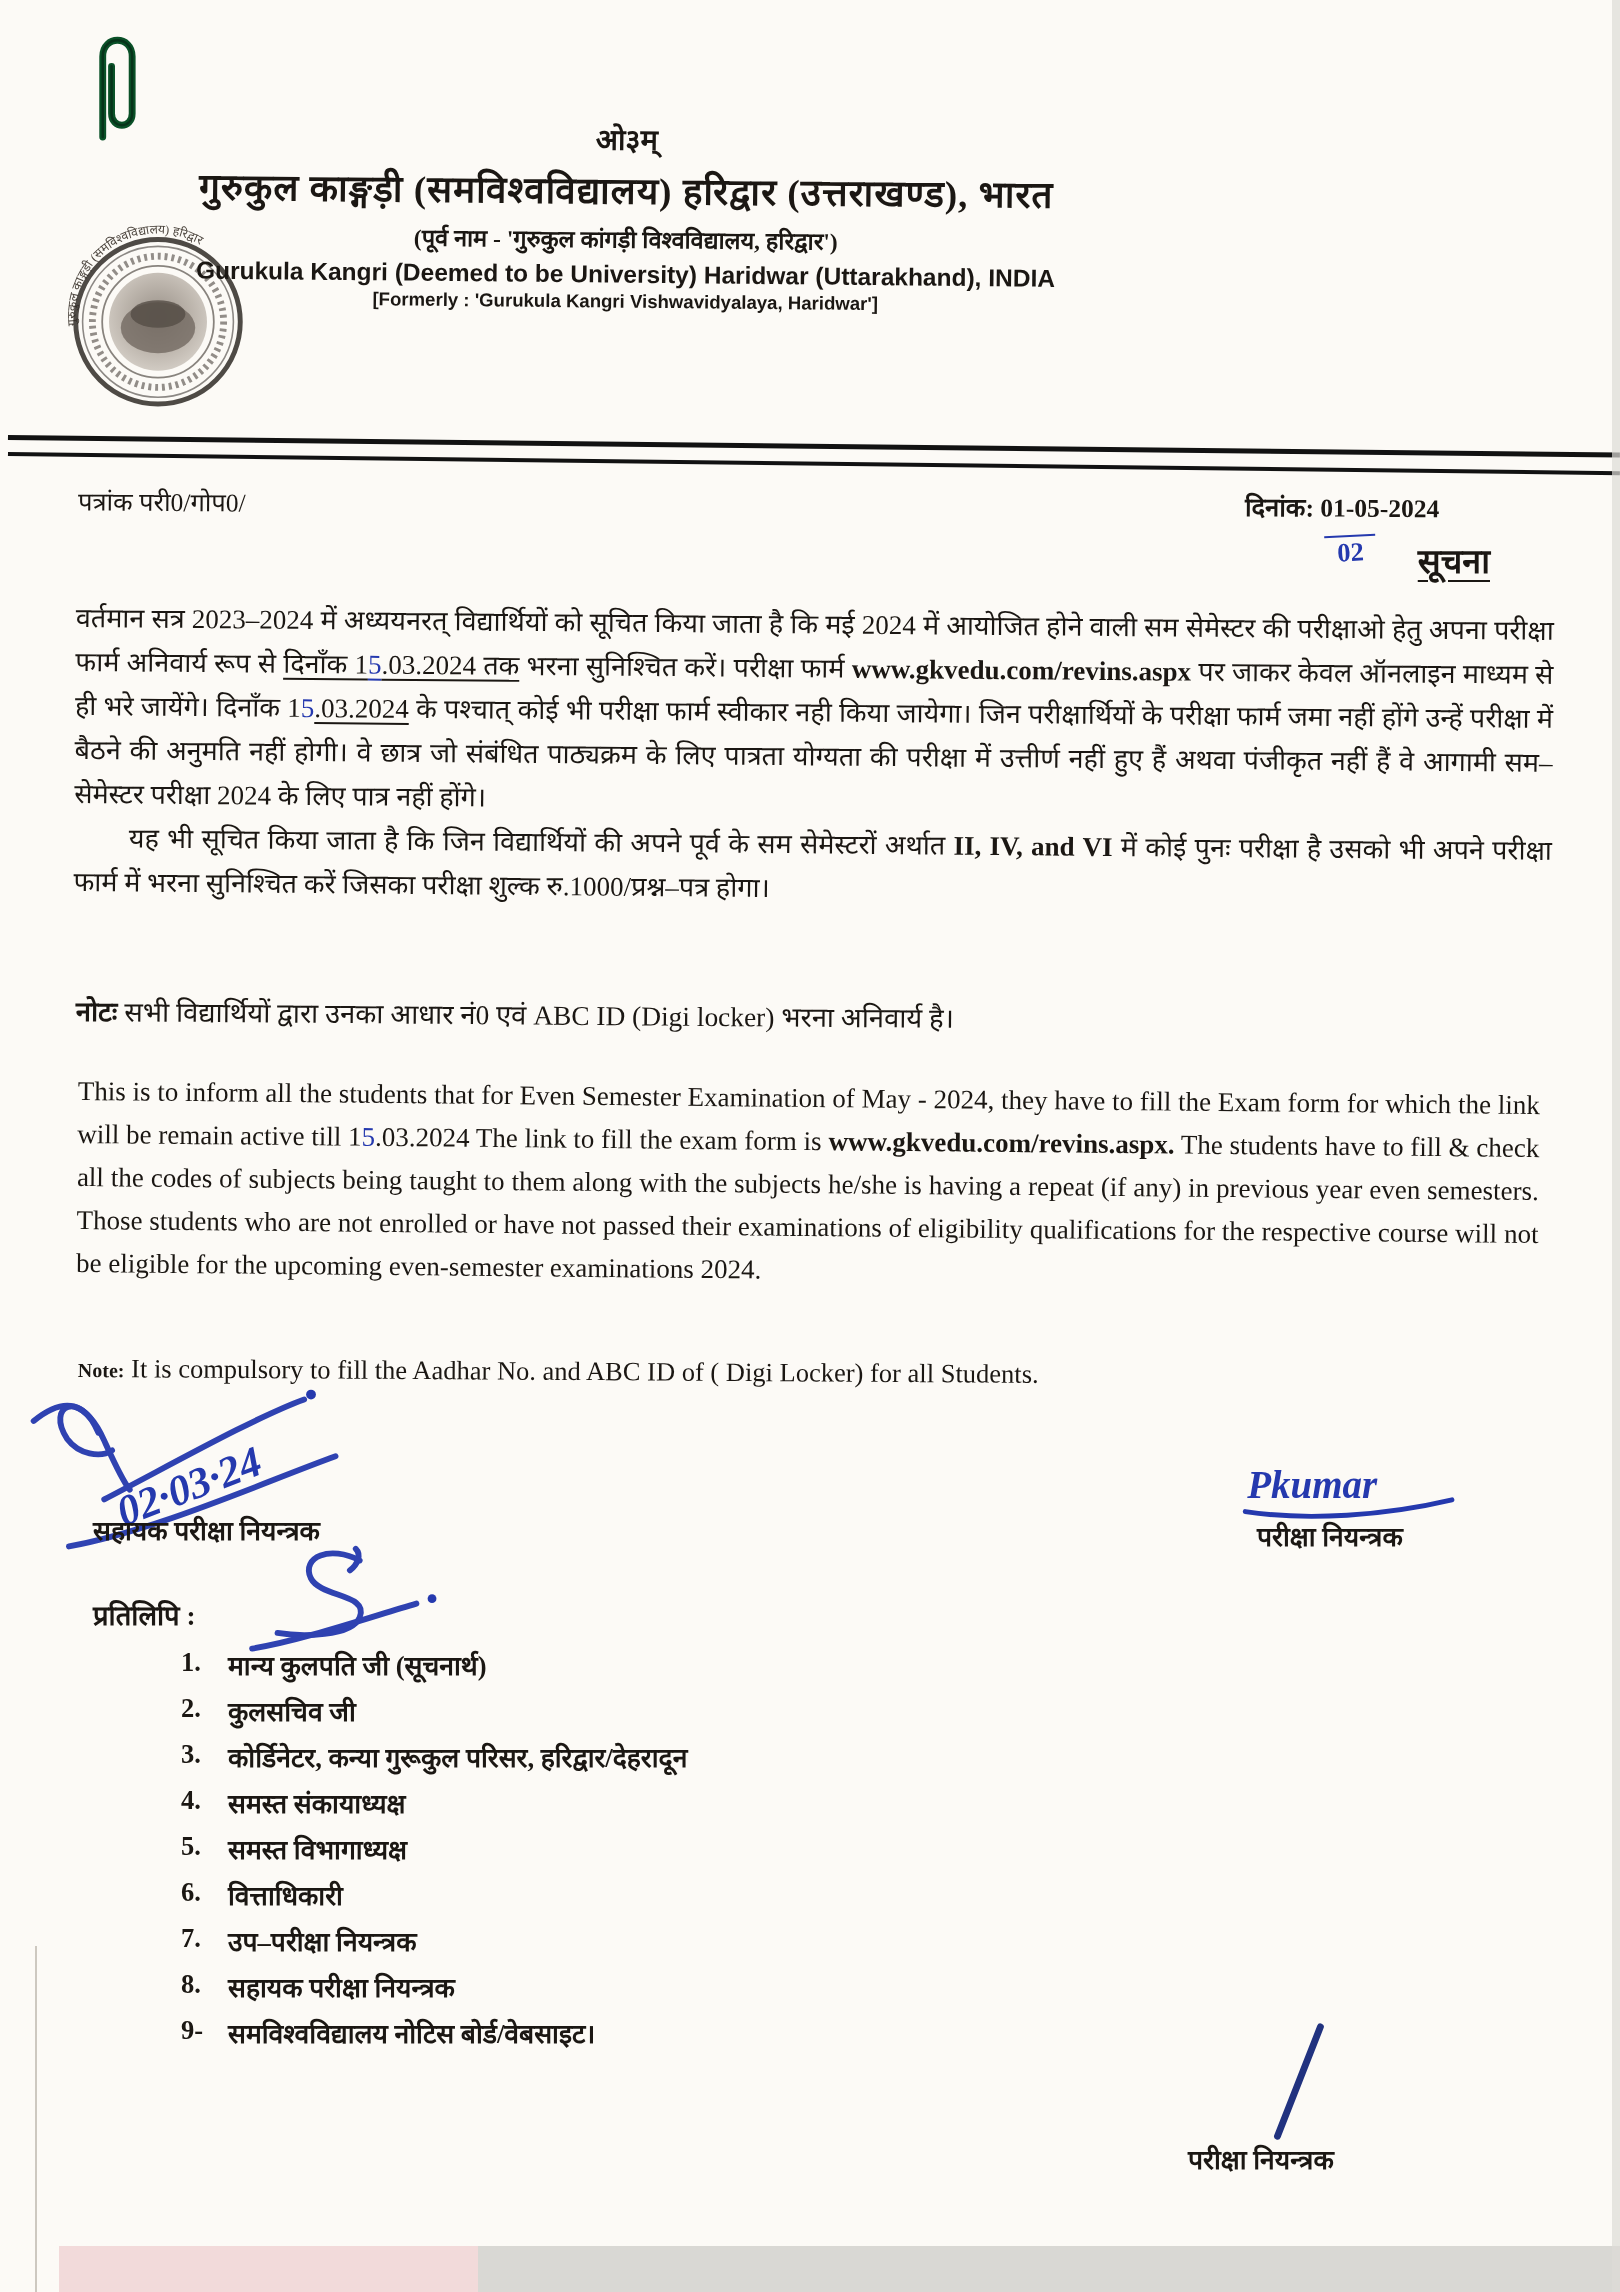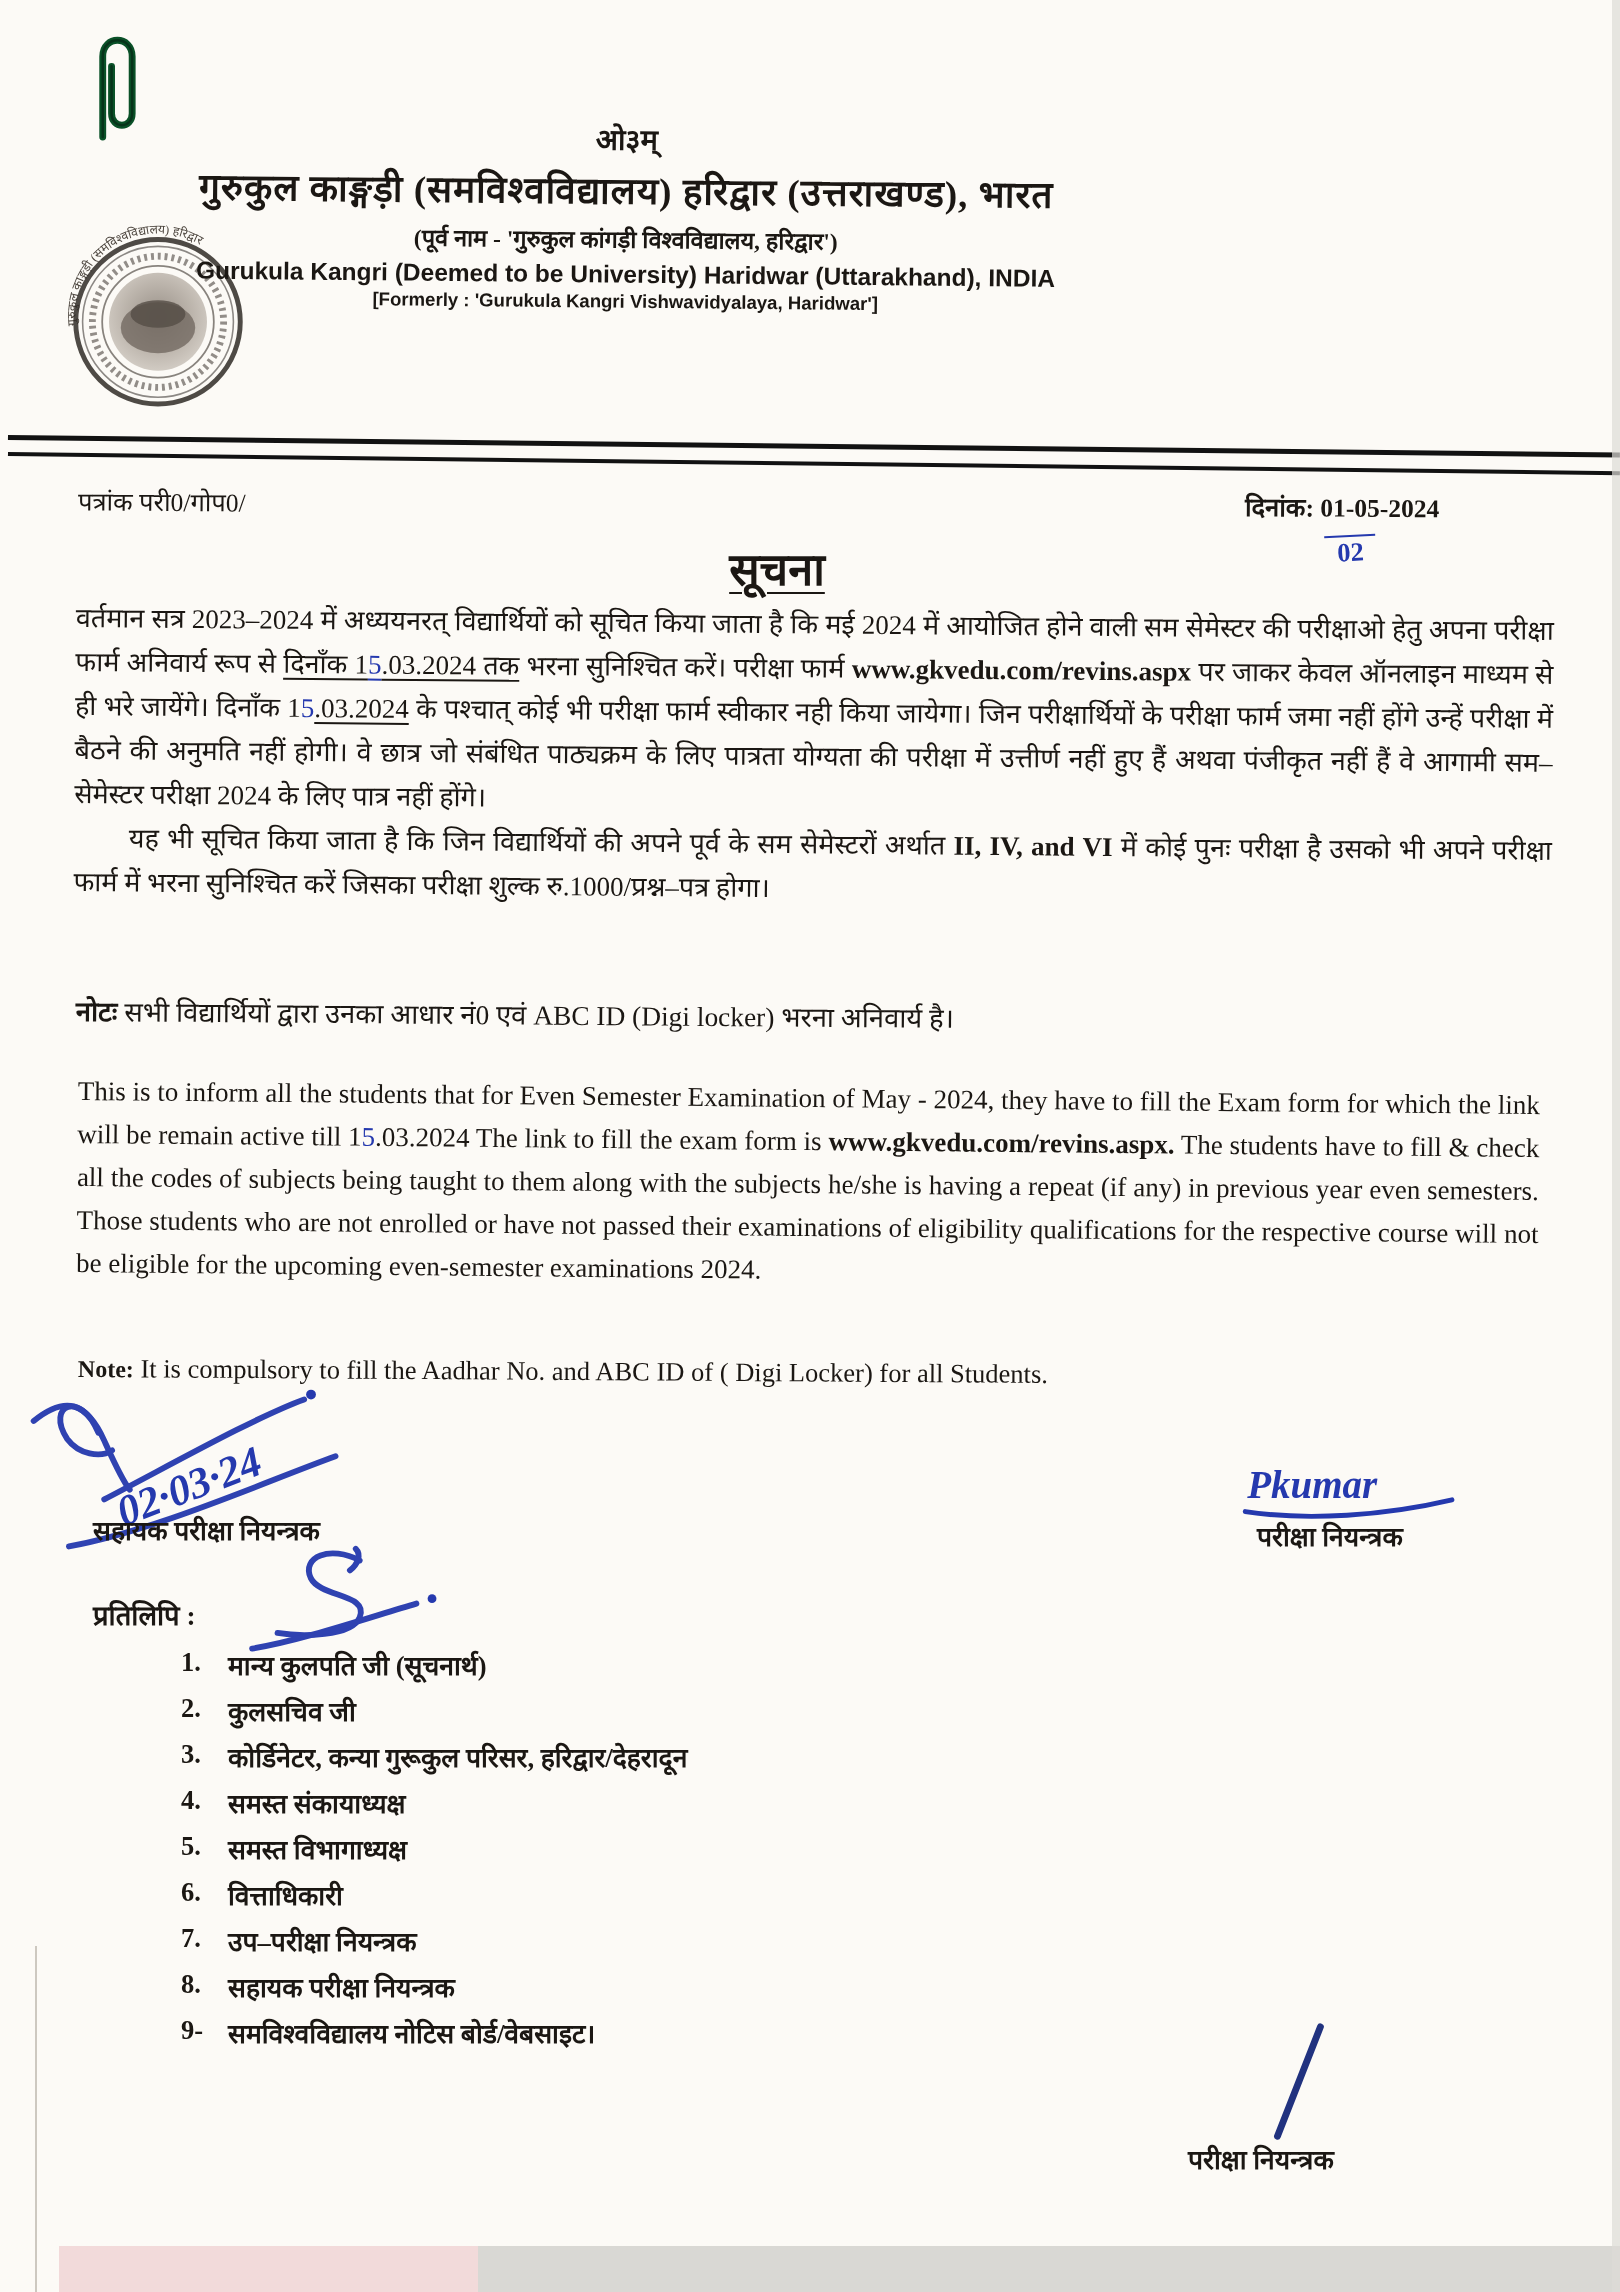--- a/index.html
+++ b/index.html
@@ -20,35 +20,35 @@
   #former-en{font-size:18.6px;font-weight:bold;font-family:"Liberation Sans",sans-serif;margin-top:2px;}
 
   .rule{left:7.8px;width:1612px;background:#121212;transform-origin:left top;}
   #rule1{top:435px;height:4.9px;transform:rotate(.62deg);}
   #rule2{top:452px;height:3.9px;transform:rotate(.68deg);}
 
   #ref-line{left:78px;top:484px;font-size:25.5px;transform:rotate(.4deg);}
   #date-block{left:1245px;top:490px;width:294px;font-size:25.5px;font-weight:bold;transform:rotate(.4deg);}
   #date-note{left:1325px;top:535px;width:51px;text-align:center;font-size:26.5px;font-weight:bold;
              border-top:2.9px solid #2539ae;transform:rotate(-3deg);}
-  #subject{left:0;top:537px;width:1490px;text-align:center;font-size:45px;font-weight:bold;padding-left:32px;}
+  #subject{left:0;top:537px;width:1490px;text-align:right;font-size:34px;font-weight:bold;}
   #subject span{text-decoration:underline;text-underline-offset:6.9px;text-decoration-thickness:2px;}
 
   .hindi-body{left:76px;width:1478px;font-size:27px;line-height:44px;text-align:justify;
               transform:rotate(.5deg);transform-origin:left top;}
   #hindi-body{top:596px;}
   .hindi-body p{margin:0;}
   .hindi-body p.indent{text-indent:55px;}
 
   #note-hi{left:76px;top:992px;width:1478px;font-size:27.4px;transform:rotate(.45deg);transform-origin:left top;}
 
   #english-body{left:78px;top:1070px;width:1462px;font-size:27px;line-height:43px;text-align:justify;
                 transform:rotate(.55deg);transform-origin:left top;}
   #note-en{left:78px;top:1353px;width:1470px;font-size:26.5px;transform:rotate(.35deg);transform-origin:left top;}
-  #note-en .b{font-size:24px;}
+  #note-en .b{font-size:20px;}
 
   .sig-title{font-size:26.5px;font-weight:600;}
   #sig-left-title{left:93px;top:1512px;}
   #copy-label{left:93px;top:1596px;font-size:27.4px;font-weight:700;}
   #sig-right-title{left:1257px;top:1518px;}
   #sig-bottom-title{left:1188px;top:2141px;}
 
   #copy-list{left:181px;top:1647px;width:882px;}
   .copy-row{display:flex;height:46px;font-size:26.5px;font-weight:600;align-items:flex-start;}
   .copy-num{width:47px;flex:0 0 47px;}

